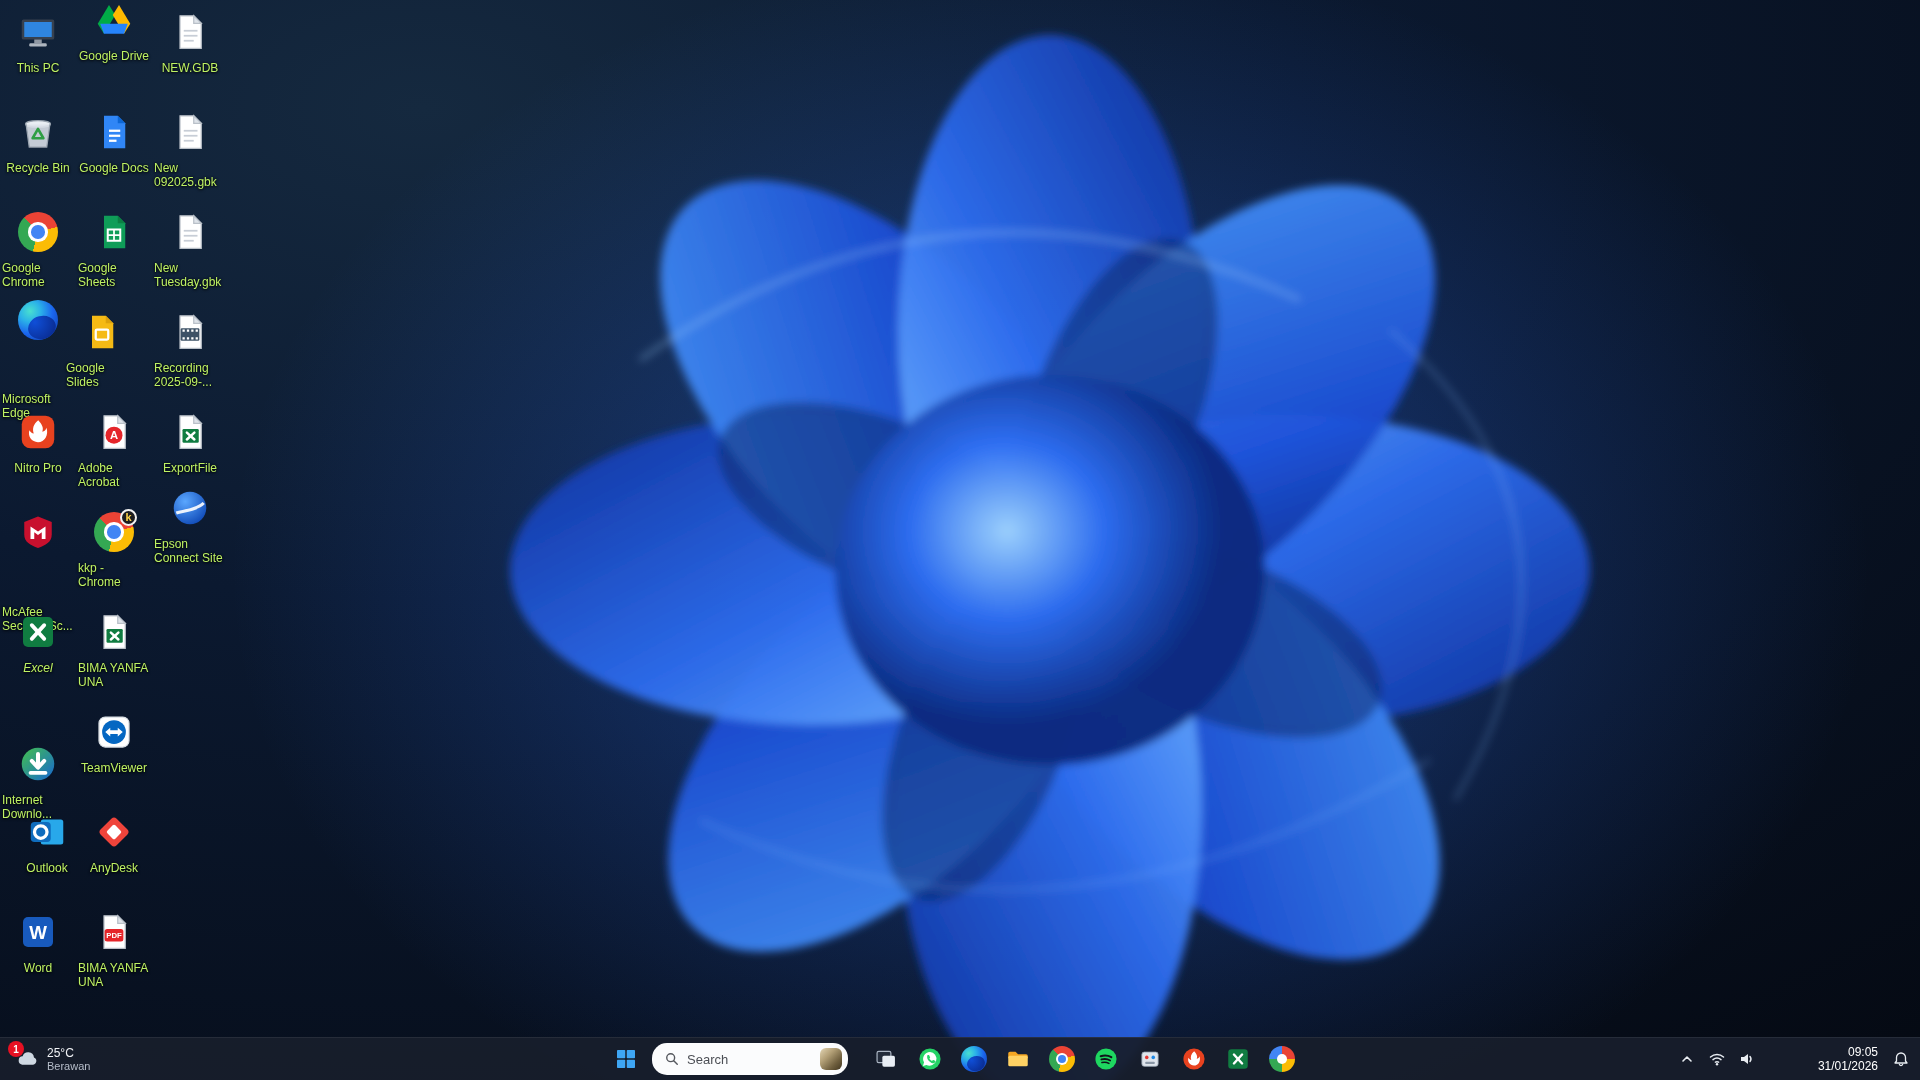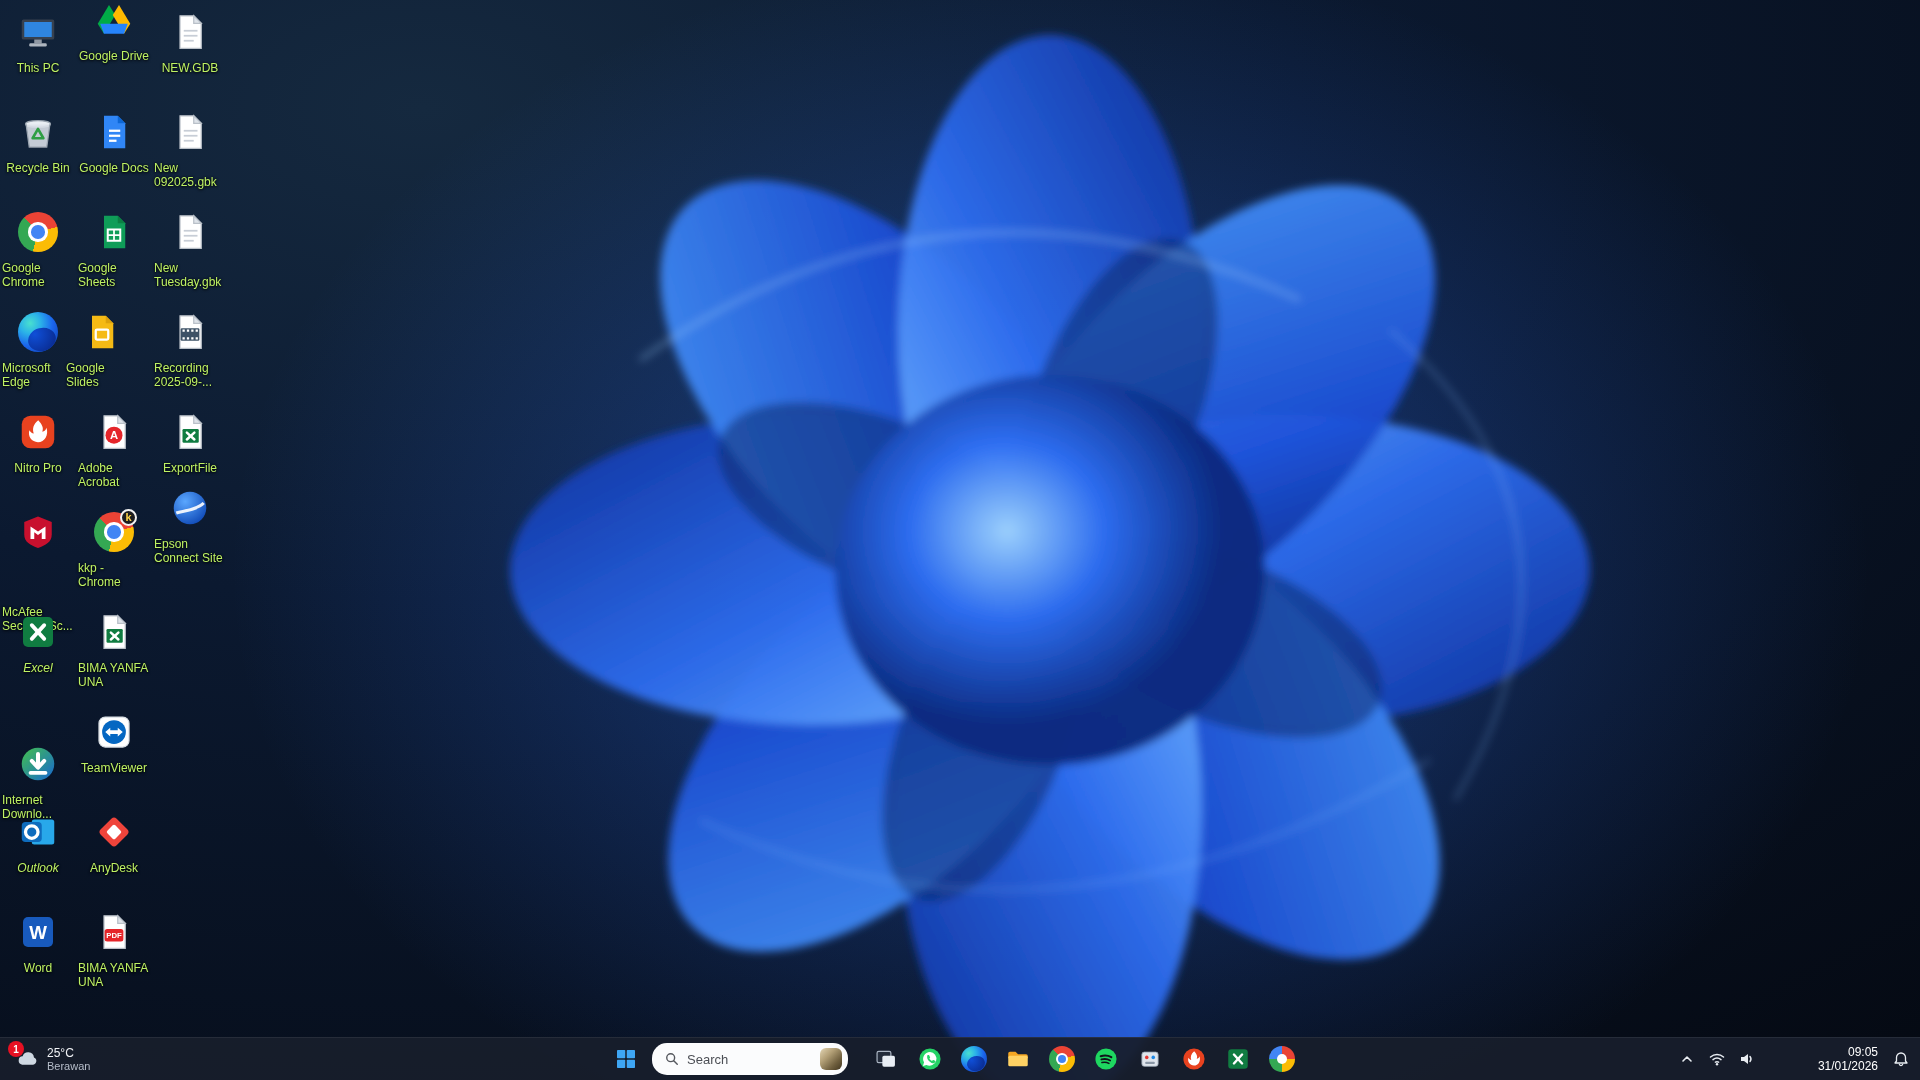--- a/index.html
+++ b/index.html
@@ -144,21 +144,21 @@
           </svg>
         </div>
         <div class="lbl">Recycle Bin</div>
       </div>
       <div class="desk-ic" style="left: 2px; top: 212px;">
         <div class="ic">
           <span class="ic-chrome"></span>
         </div>
         <div class="lbl">Google Chrome</div>
       </div>
-      <div class="desk-ic" style="left: 2px; top: 312px;">
+      <div class="desk-ic" style="left: 2px; top: 300px; gap: 43px;">
         <div class="ic">
           <span class="ic-edge"></span>
         </div>
         <div class="lbl">Microsoft Edge</div>
       </div>
       <div class="desk-ic" style="left: 2px; top: 412px;">
         <div class="ic">
           <svg viewBox="0 0 32 32" width="100%" height="100%">
             <rect x="3" y="3" width="26" height="26" rx="7" fill="#e8421f"></rect>
             <path d="M16.2 6.5c2.8 3 4.6 6 3.2 9.3 1.8-.4 2.9-1.7 3.4-3.3 1.9 5.6-1.4 11.6-6.8 11.6-5.1 0-8.3-4.7-6.9-9.5.9 1.5 2 2.4 3.5 2.6-1.3-3.8-.3-7.6 3.6-10.7z" fill="#fff"></path>
@@ -197,21 +197,21 @@
               </linearGradient>
             </defs>
             <circle cx="16" cy="16" r="13" fill="url(#idmG)"></circle>
             <path d="M16 8v9" stroke="#fff" stroke-width="3.2" stroke-linecap="round"></path>
             <path d="M11 13.5L16 19l5-5.5" fill="none" stroke="#fff" stroke-width="3.2" stroke-linecap="round" stroke-linejoin="round"></path>
             <path d="M10 23h12" stroke="#fff" stroke-width="3" stroke-linecap="round"></path>
           </svg>
         </div>
         <div class="lbl">Internet Downlo...</div>
       </div>
-      <div class="desk-ic" style="left: 2px; top: 812px; font-style: italic;">
+      <div class="desk-ic" style="left: 11px; top: 812px;">
         <div class="ic">
           <svg viewBox="0 0 32 32" width="100%" height="100%">
             <rect x="11" y="6" width="18" height="20" rx="2" fill="#28a8ea"></rect>
             <rect x="3" y="8" width="16" height="16" rx="3" fill="#0f6cbd"></rect>
             <circle cx="11" cy="16" r="5" fill="none" stroke="#fff" stroke-width="2.6"></circle>
           </svg>
         </div>
         <div class="lbl">Outlook</div>
       </div>
       <div class="desk-ic" style="left: 2px; top: 912px;">

